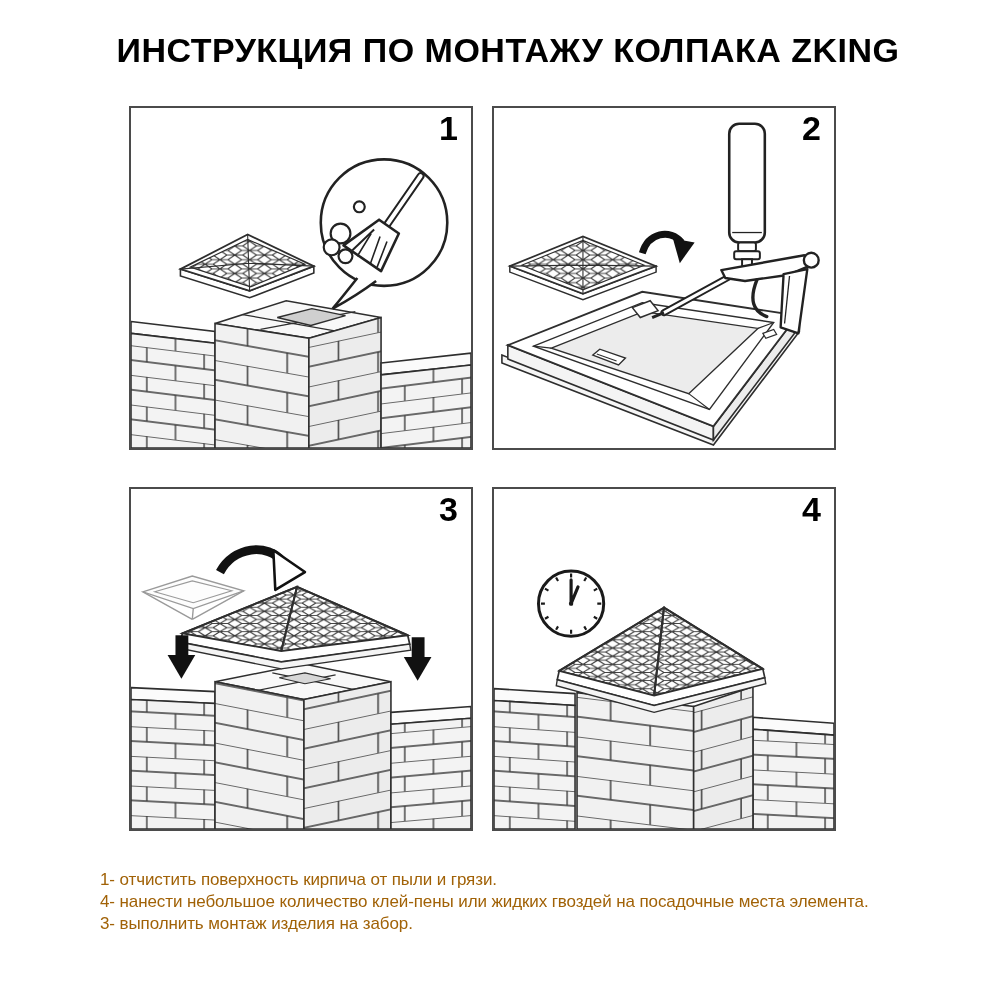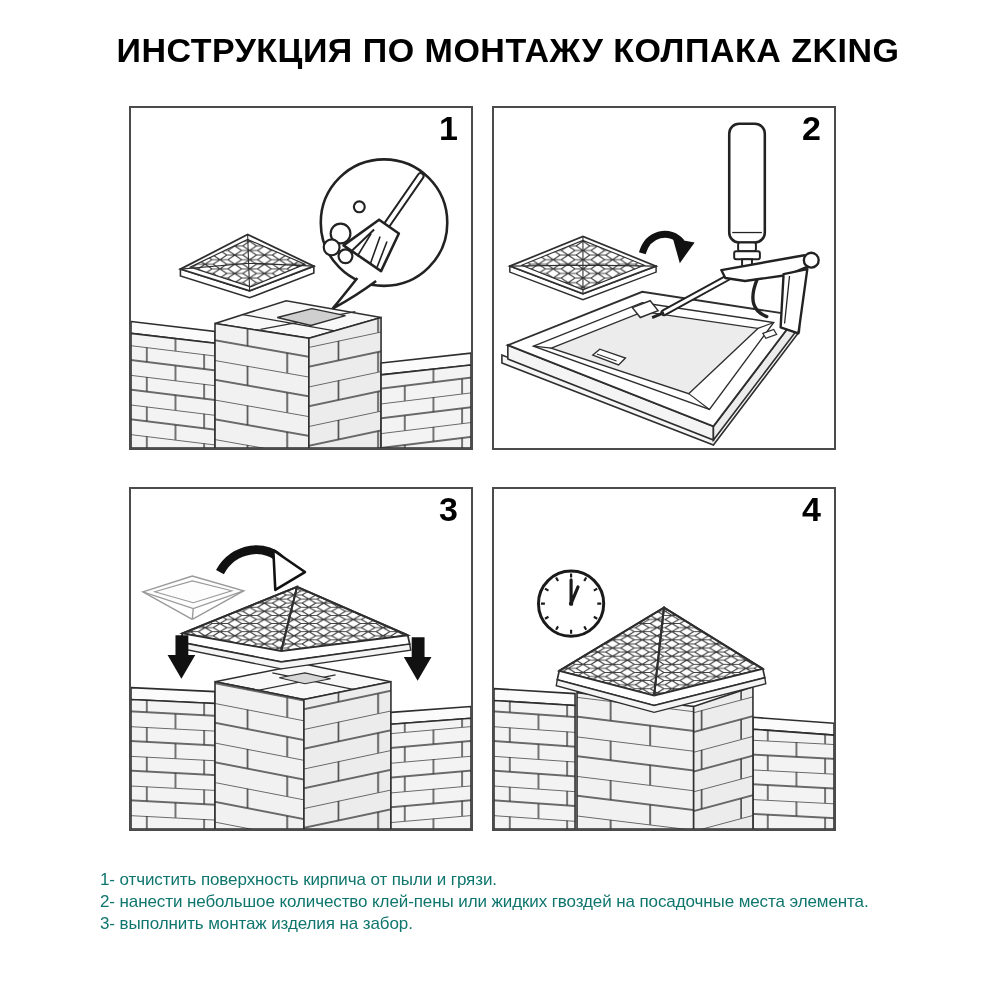--- a/index.html
+++ b/index.html
@@ -7,21 +7,21 @@
         font-family:"Liberation Sans",sans-serif;overflow:hidden;}
   .title{position:absolute;top:31px;left:0;width:100%;margin:0;text-align:center;
          font-size:34px;font-weight:700;letter-spacing:.5px;color:#000;padding-left:8px;}
   .grid{position:absolute;left:129px;top:106px;display:grid;
         grid-template-columns:344px 344px;grid-template-rows:344px 344px;
         column-gap:19px;row-gap:37px;}
   .panel{position:relative;border:2px solid #4b4b4b;background:#fff;box-sizing:border-box;}
   .panel svg{position:absolute;left:0;top:0;width:100%;height:100%;}
   .pnum{position:absolute;top:2px;right:13px;font-size:34px;font-weight:700;color:#000;line-height:1.1;}
   .steps{position:absolute;left:100px;top:869px;margin:0;padding:0;list-style:none;
-         font-size:17px;line-height:22px;color:#0f766e;letter-spacing:-.1px;}
+         font-size:17px;line-height:22px;color:#a16207;letter-spacing:-.1px;}
 </style>
 </head>
 <body>
 
 <div class="page">
 
   <h1 class="title">ИНСТРУКЦИЯ ПО МОНТАЖУ КОЛПАКА ZKING</h1>
 
   <div class="grid">
 
@@ -289,17 +289,17 @@
           <circle cx="78" cy="116" r="2.2" fill="#1a1a1a"></circle>
         </g>
       </svg>
       <span class="pnum">4</span>
     </div>
 
   </div>
 
   <ul class="steps">
     <li>1- отчистить поверхность кирпича от пыли и грязи.</li>
-    <li>2- нанести небольшое количество клей-пены или жидких гвоздей на посадочные места элемента.</li>
+    <li>4- нанести небольшое количество клей-пены или жидких гвоздей на посадочные места элемента.</li>
     <li>3- выполнить монтаж изделия на забор.</li>
   </ul>
 
 </div>
 
 </body></html>

